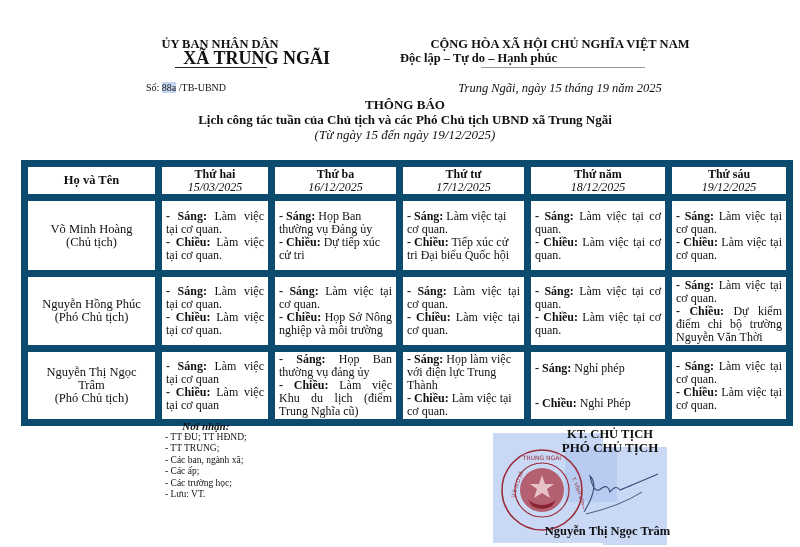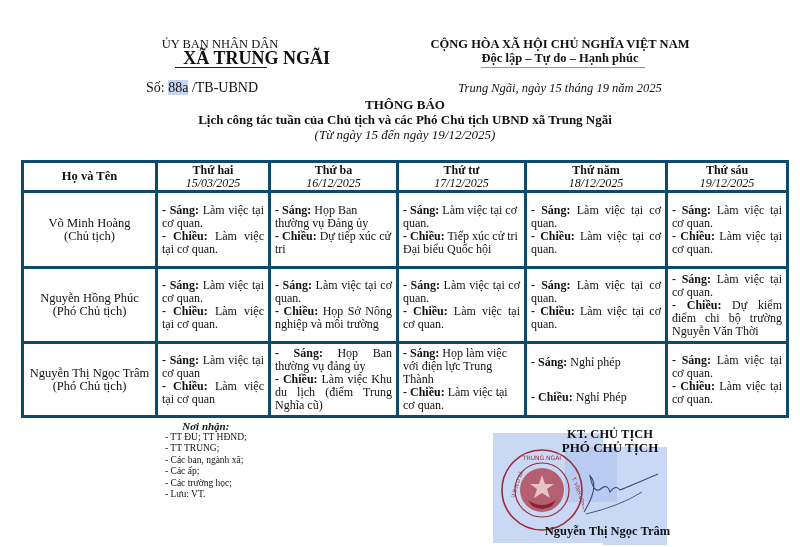--- a/index.html
+++ b/index.html
@@ -1,41 +1,41 @@
 <!DOCTYPE html>
 <html><head>
 <meta charset="utf-8">
 <style>
   html, body { margin:0; padding:0; background:#ffffff; }
   body { width:800px; height:547px; position:relative; overflow:hidden;
          font-family:"Liberation Serif", "DejaVu Serif", serif; color:#111; }
   .abs { position:absolute; }
 
   
-  .org1 { left:110px; top:37px; width:220px; font-size:12.5px; font-weight:normal; text-align:center; line-height:14px; }
+  .org1 { left:110px; top:37px; width:220px; font-size:12.5px; font-weight:bold; text-align:center; line-height:14px; }
   .org2 { left:110px; top:51px; width:220px; font-size:18px; font-weight:bold; text-align:right; line-height:14px; }
   .org-rule { left:175px; top:67px; width:92px; height:1px; background:#222; }
-  .docno { left:146px; top:80px; font-size:14px; line-height:16px; white-space:nowrap; }
+  .docno { left:146px; top:80px; font-size:10px; line-height:16px; white-space:nowrap; }
   .docno .hl { background:#c5d6f2; }
 
   
   .nat1 { left:400px; top:37px; width:320px; font-size:12.5px; font-weight:bold; text-align:center; line-height:14px; }
-  .nat2 { left:400px; top:51px; width:320px; font-size:12.5px; font-weight:bold; text-align:center; line-height:14px; }
+  .nat2 { left:400px; top:51px; width:320px; font-size:12.5px; font-weight:bold; line-height:14px; }
   .nat-rule { left:481px; top:67px; width:164px; height:1px; background:#999; }
   .place-date { left:400px; top:80px; width:320px; font-size:12.5px; font-style:italic; text-align:center; line-height:16px; }
 
   
   .t1 { left:180px; top:97px; width:450px; font-size:13px; font-weight:bold; text-align:center; line-height:15px; }
   .t2 { left:180px; top:112px; width:450px; font-size:13px; font-weight:bold; text-align:center; line-height:15px; }
   .t3 { left:180px; top:127px; width:450px; font-size:13px; font-style:italic; text-align:center; line-height:15px; }
 
   
   table.sched { position:absolute; left:21px; top:160px; border-collapse:collapse; table-layout:fixed;
                 font-size:12px; line-height:13px; }
-  table.sched td, table.sched th { border:3px solid #0c4a6e; vertical-align:middle; padding:0 4px; }
+  table.sched td, table.sched th { border:7px solid #0c4a6e; vertical-align:middle; padding:0 4px; }
   table.sched th { font-weight:normal; text-align:center; height:27px; padding:0; }
   table.sched th .dname { font-weight:bold; display:block; }
   table.sched th .ddate { font-style:italic; display:block; }
   table.sched th.namehdr { font-weight:bold; font-size:12.5px; }
   td.person { text-align:center; }
   td.person .pname { font-weight:normal; display:block; font-size:12.5px; }
   td.person .prole { display:block; font-size:12.5px; }
   td.cell { text-align:justify; }
   .line { display:block; }
   .lbl { font-weight:bold; }

